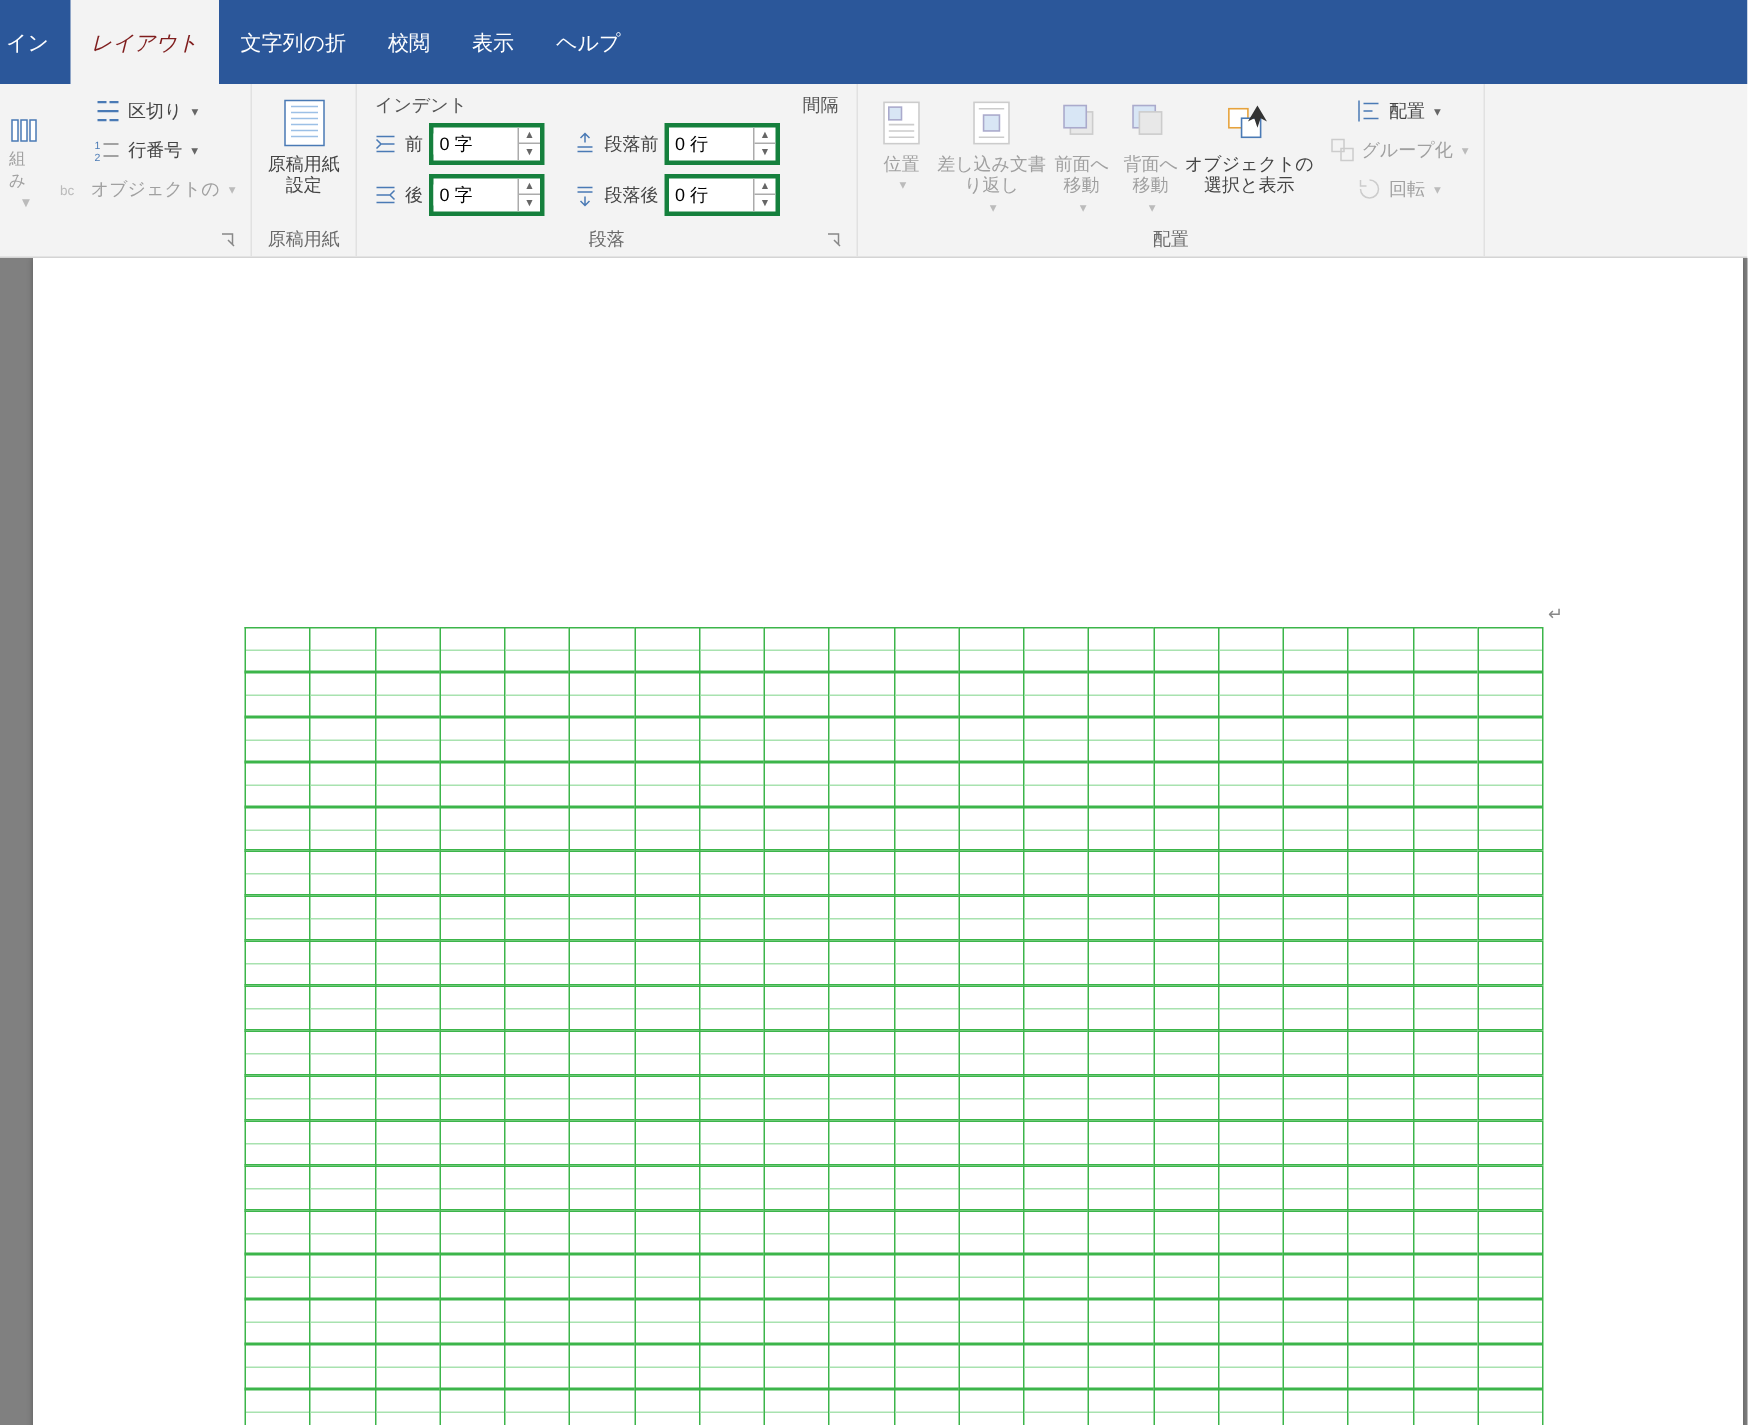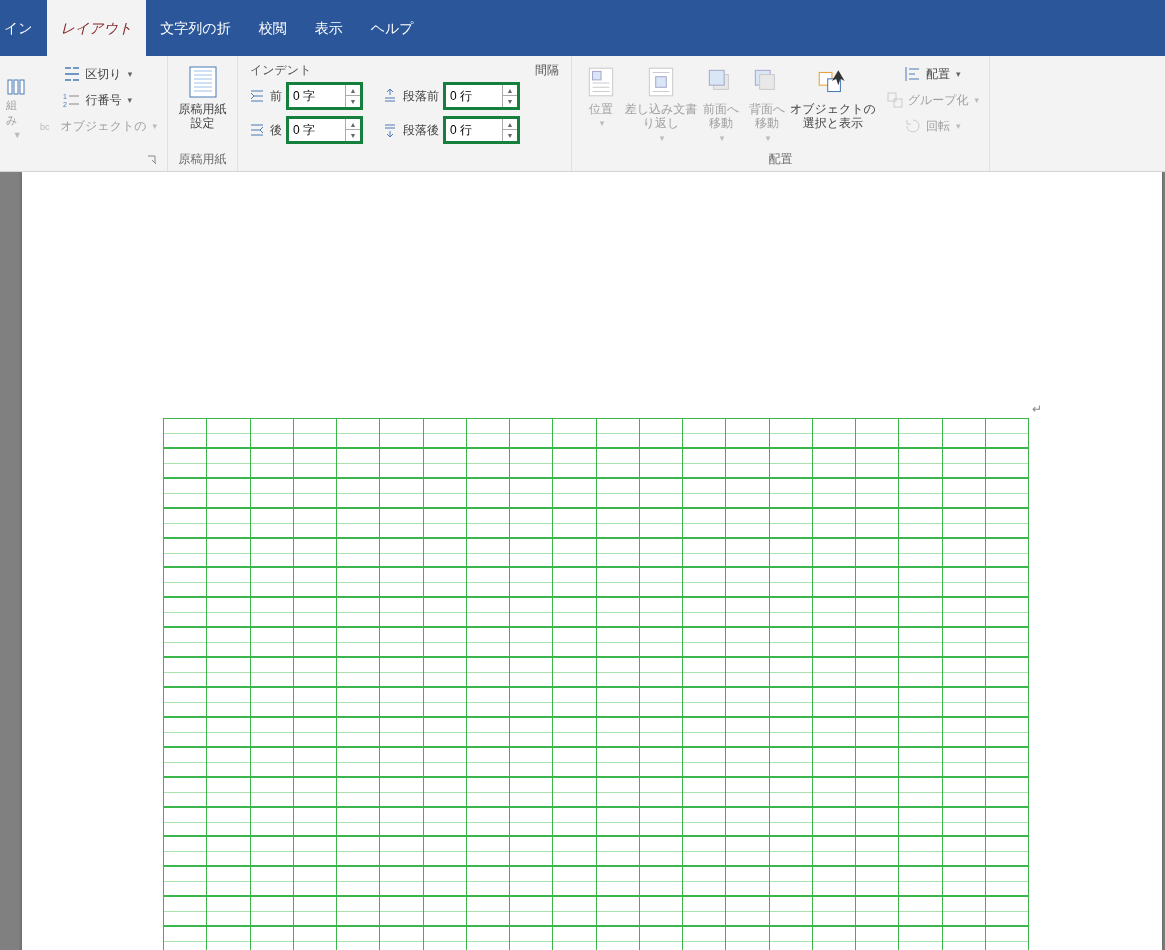--- a/index.html
+++ b/index.html
@@ -189,20 +189,25 @@
         <span>段落後</span>
         <div class="spin">
           <input value="0 行" style="">
           <div class="arrows">
               <span>▲</span>
               <span>▼</span>
             </div>
         </div>
       </div>
     </div>
+    <div class="group-label"><span>段落</span>
+      <span class="dlg-launcher"><svg viewBox="0 0 14 14">
+            <path d="M3 3h7v7M7 7l4 4" stroke="#888" fill="none"></path>
+          </svg></span>
+    </div>
   </div>
 
   <div class="group" style="width:418px">
     <div class="group-body">
       <div class="big-btn disabled">
         <span class="icon-box">
             <svg viewBox="0 0 34 34">
               <rect x="6" y="4" width="22" height="26" fill="#fff" stroke="#ccc"></rect>
               <rect x="9" y="7" width="8" height="8" fill="#d8e6f5" stroke="#aac"></rect>
               <path d="M9 18h16M9 22h16M9 26h16" stroke="#ccc"></path>

